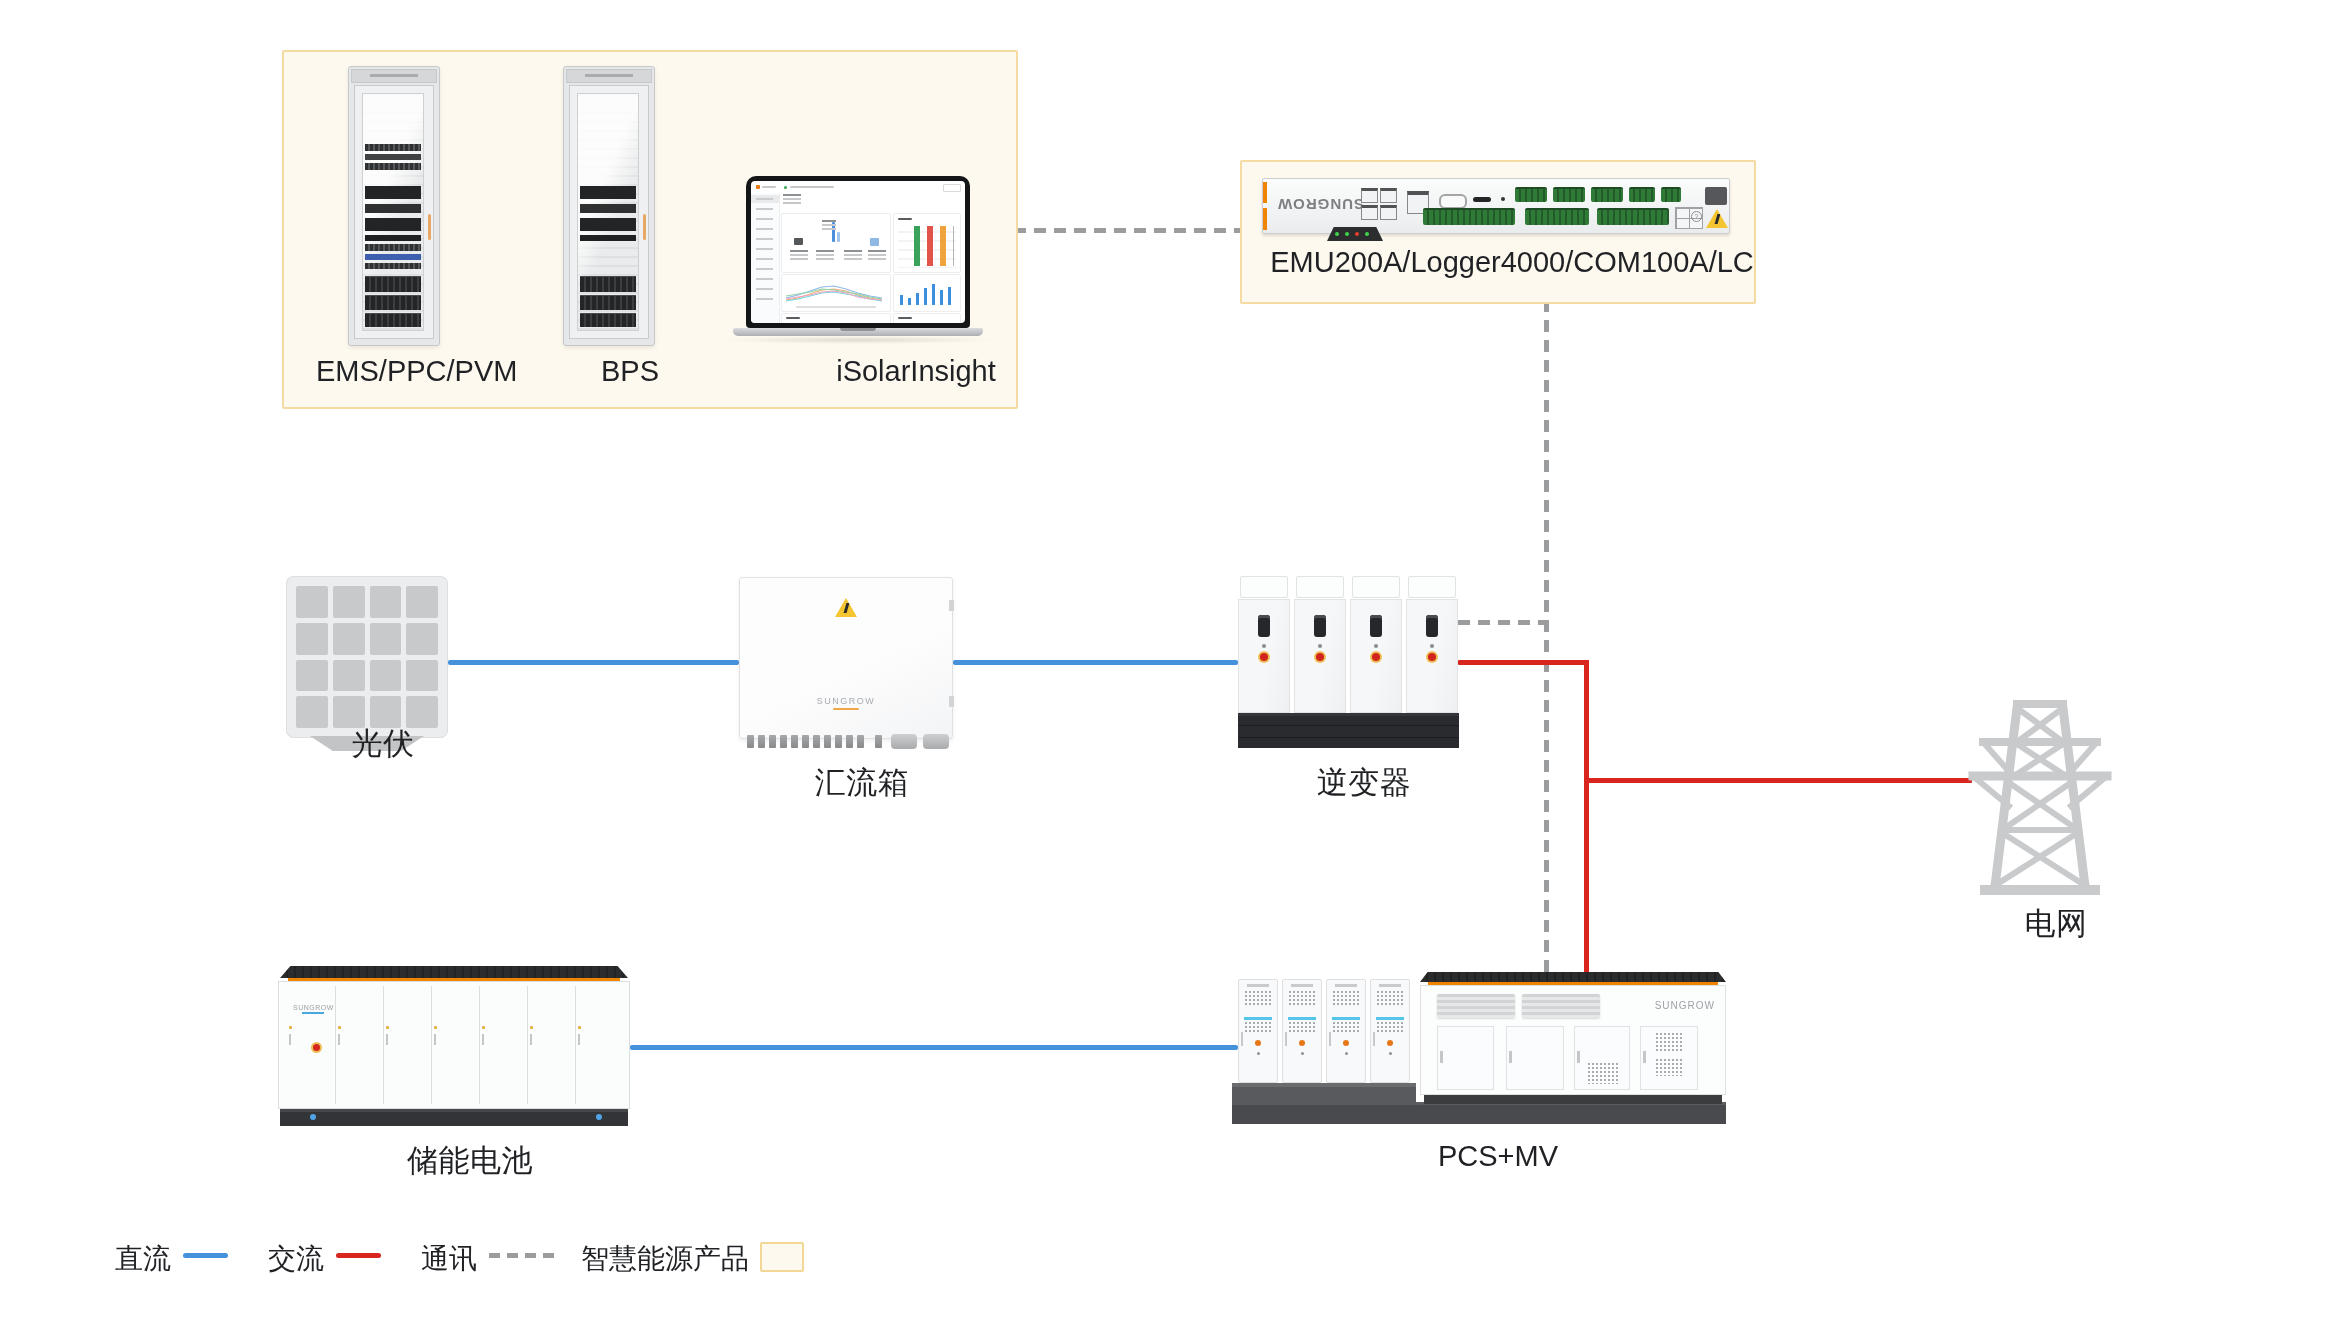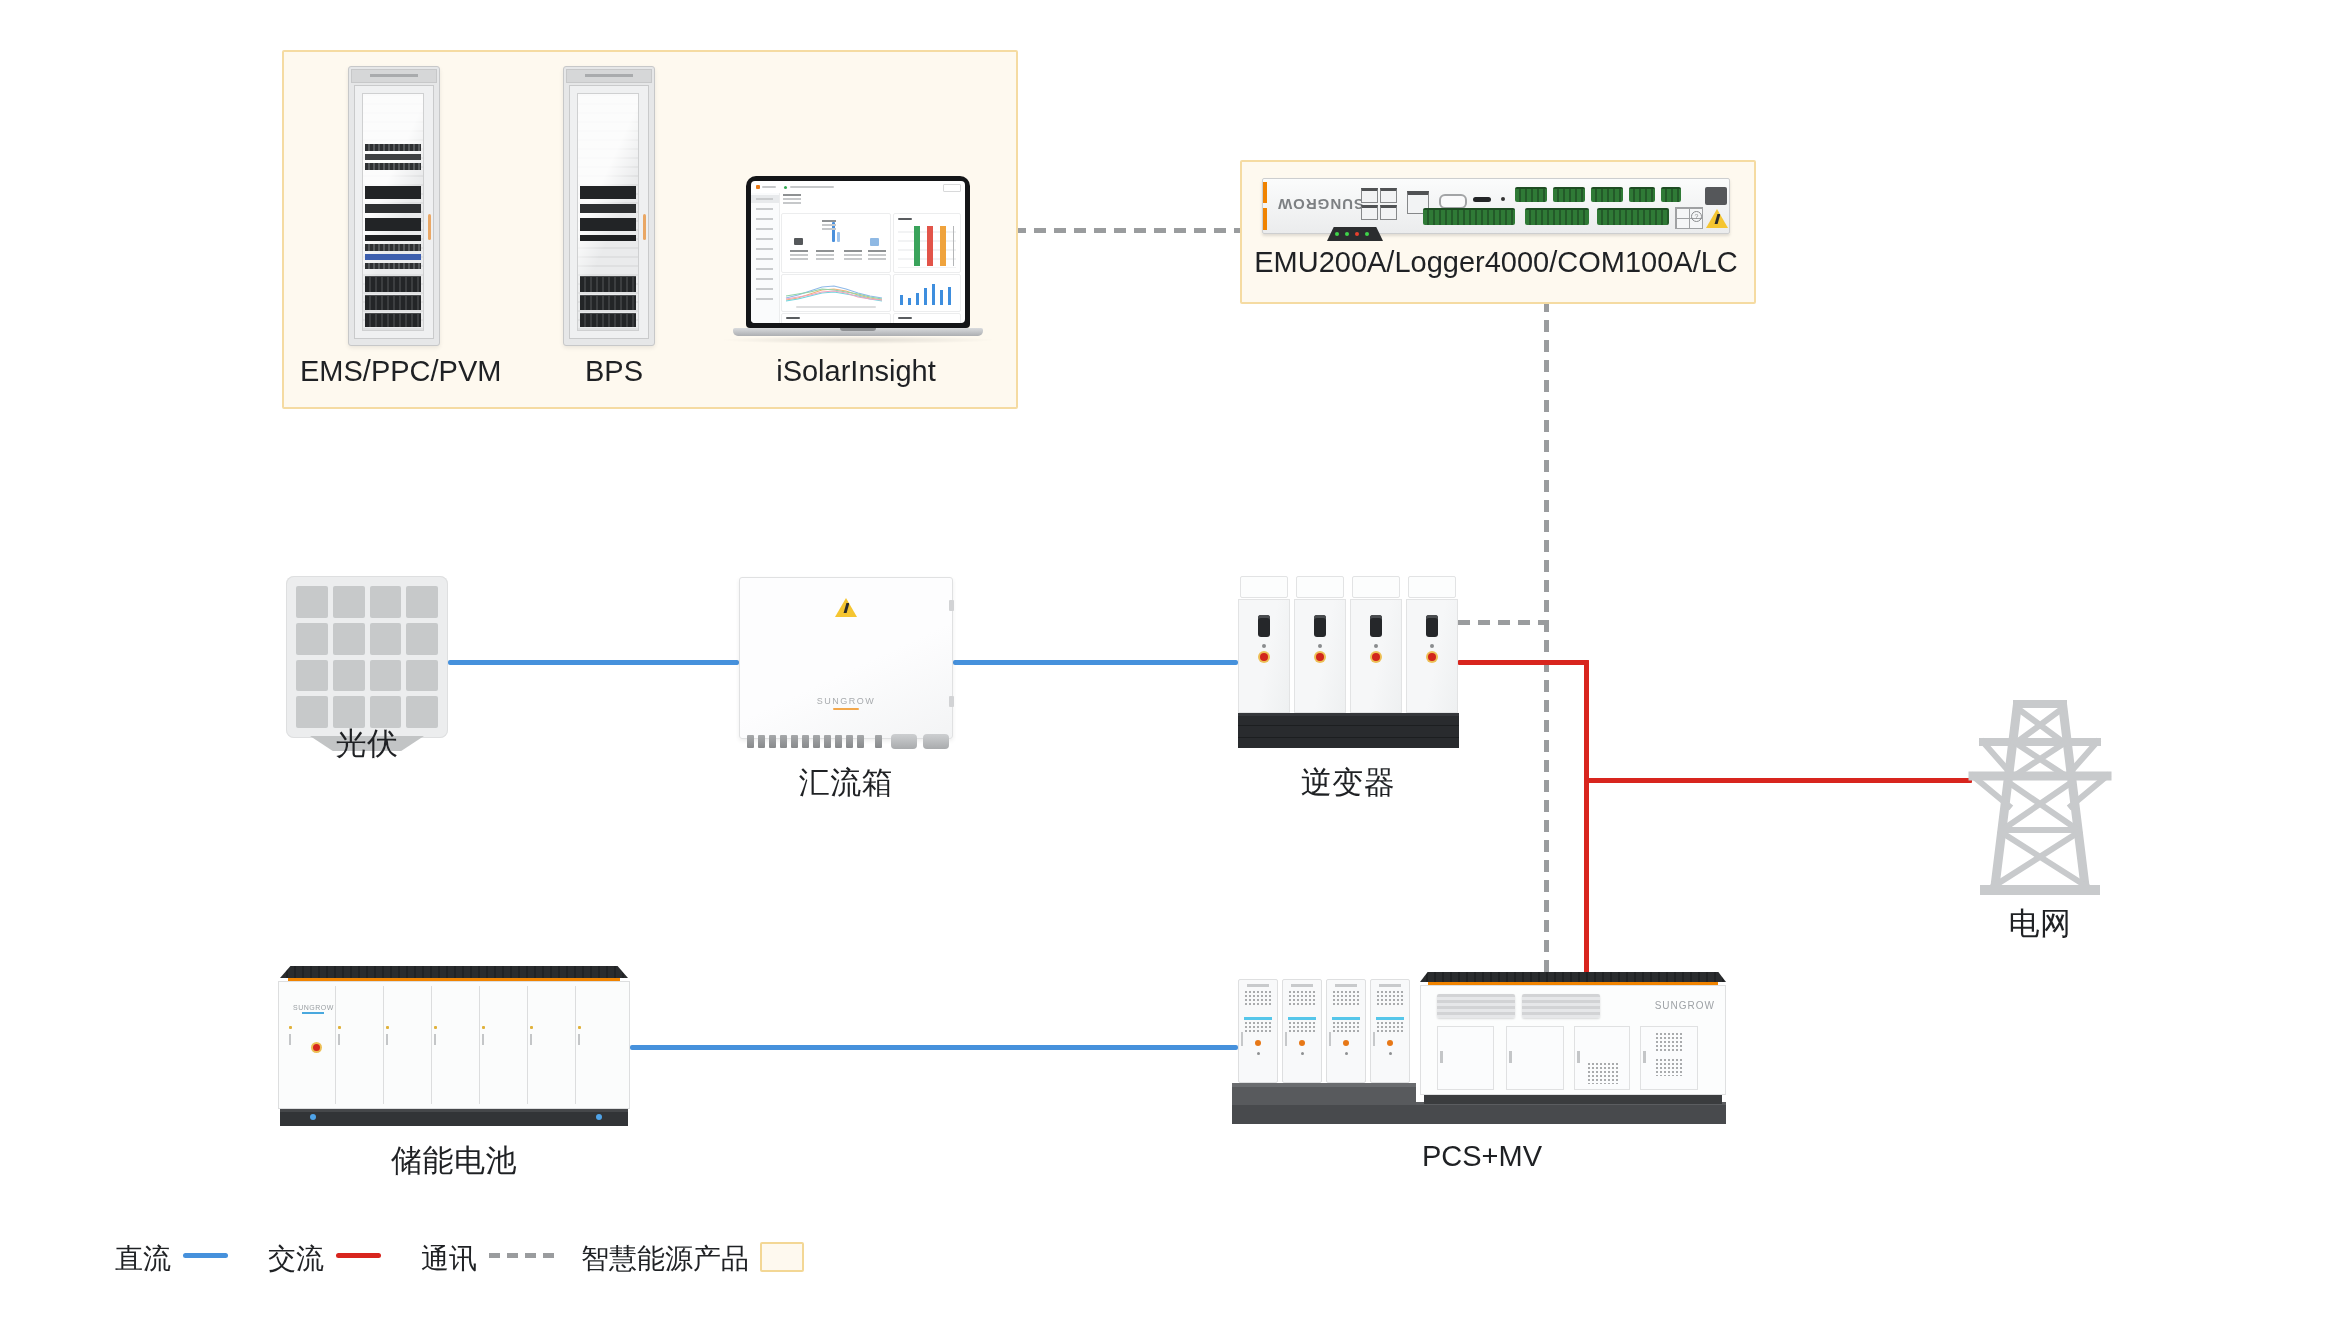--- a/index.html
+++ b/index.html
@@ -10,21 +10,21 @@
   .line{position:absolute;z-index:1;}
   .dc{height:5px;border-radius:2px;background:var(--dc-blue,#4691DC);}
   .ac{background:var(--ac-red,#D8251E);}
   .ach{height:5px;border-radius:1px;}
   .acv{width:5px;border-radius:1px;}
   .commh{height:5px;background:repeating-linear-gradient(90deg,var(--comm-gray,#9A9C9E) 0 12px,transparent 12px 20px);}
   .commv{width:5px;background:repeating-linear-gradient(180deg,var(--comm-gray,#9A9C9E) 0 12px,transparent 12px 20px);}
   
   .hibox{position:absolute;background:var(--highlight-bg,#FEF9EF);border:2px solid var(--highlight-border,#F5DBA2);border-radius:2px;z-index:1;}
   
-  .lbl{position:absolute;z-index:4;text-align:center;font-size:31px;letter-spacing:.5px;color:var(--label-dark,#1F2124);}
+  .lbl{position:absolute;z-index:4;text-align:center;font-size:31px;letter-spacing:.5px;color:var(--label-dark,#1F2124);margin-left:16px;}
   .lbl.en{font-size:29px;letter-spacing:0;}
   
   .rack{position:absolute;width:90px;height:278px;background:#E6E7E8;border:1px solid #C7C8C9;border-radius:3px;z-index:2;box-shadow:0 2px 4px rgba(0,0,0,.08);}
   .rhead{position:absolute;left:2px;right:2px;top:2px;height:12px;background:#D6D7D8;border:1px solid #C7C8C9;}
   .rhead i{position:absolute;left:22%;right:22%;top:4px;height:3px;background:#A9ABAD;}
   .rdoor{position:absolute;left:5px;right:5px;top:18px;bottom:6px;background:#EFF0F1;border:1px solid #C9CACB;}
   .rint{position:absolute;left:7px;right:9px;top:7px;bottom:7px;border:1px solid #CFD0D1;
         background:linear-gradient(115deg,rgba(255,255,255,.85) 0 38%,rgba(255,255,255,0) 58%),
                    repeating-linear-gradient(180deg,#DFE0E1 0 2px,#EAEBEC 2px 9px);}
   .ru{position:absolute;left:2px;right:2px;}
@@ -261,21 +261,21 @@
         </div>
       </div>
     </div>
     <div class="lbase">
         <i></i>
       </div>
   </div>
 
   <div class="lbl en" style="left:300px;top:355px;width:200px;">EMS/PPC/PVM</div>
   <div class="lbl en" style="left:514px;top:355px;width:200px;">BPS</div>
-  <div class="lbl en" style="left:756px;top:355px;width:200px;text-align:center;">iSolarInsight</div>
+  <div class="lbl en" style="left:800px;top:355px;width:200px;text-align:center;">iSolarInsight</div>
 
   <div class="hibox" style="left:1240px;top:160px;width:512px;height:140px;"></div>
   <div class="emu">
     <div class="stripe"></div>
     <div class="logo">SUNGROW</div>
     <div class="ledtrap">
       <b style="left:8px;background:#3FD44A;"></b>
         <b style="left:18px;background:#3FD44A;"></b>
       <b style="left:28px;background:#E8402E;"></b>
         <b style="left:38px;background:#3FD44A;"></b>

